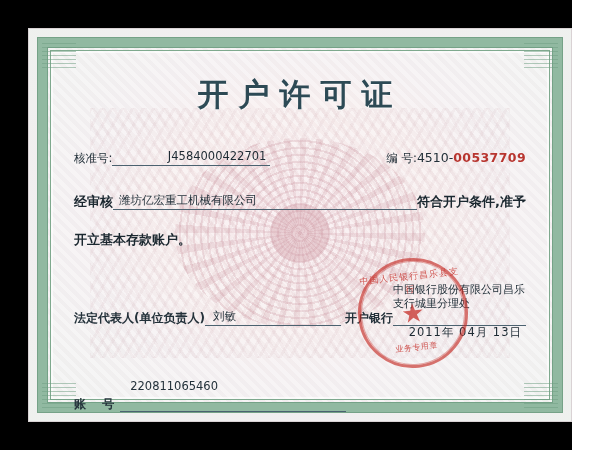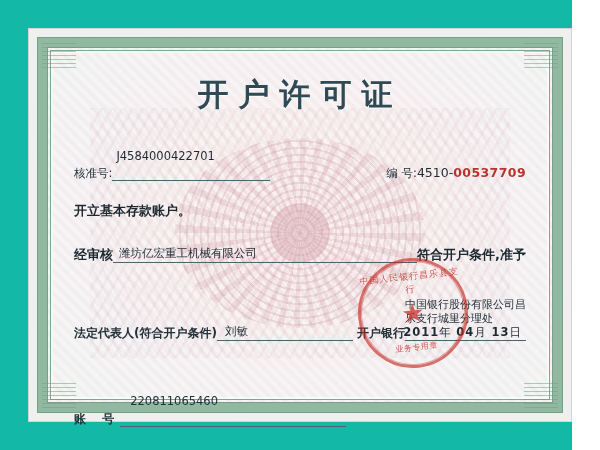--- a/index.html
+++ b/index.html
@@ -11,21 +11,21 @@
     height: 450px;
     background: #ffffff;
     font-family: "DejaVu Sans", sans-serif;
     overflow: hidden;
   }
 
   #cert-wrap {
     position: relative;
     width: 572px;
     height: 450px;
-    background: #14b8a6;
+    background: #000000;
   }
 
   
   .paper {
     position: absolute;
     left: 28px;
     top: 28px;
     width: 544px;
     height: 394px;
     background:
@@ -137,25 +137,26 @@
     white-space: nowrap;
     font-family: "DejaVu Sans", sans-serif;
     font-size: 11.5px;
     color: #223039;
   }
 
   .fill {
     border-bottom: 1px solid #4b6270;
     flex: 1;
     min-width: 30px;
-    padding: 0 4px 16px 4px;
+    padding: 0 4px 1px 4px;
     font-size: 11.5px;
     color: #1d2a33;
     white-space: nowrap;
     overflow: hidden;
+    text-align: right;
   }
 
   .group { display: flex; align-items: flex-end; }
 
   .approval-no { width: 225px; }
   .approval-no .fill { width: 150px; flex: none; }
 
   .serial { color: #b8352f; font-weight: bold; letter-spacing: .4px; font-size: 12.5px; }
   .serial-label { font-size: 11.5px; color: #223039; }
   .serial-prefix { font-size: 12.5px; color: #223039; }
@@ -202,21 +203,21 @@
   .issuer {
     position: absolute;
     right: 4px;
     bottom: 42px;
     text-align: left;
     font-size: 11.5px;
     color: #1d2a33;
   }
   .issuer .line1 { margin-bottom: 7px; }
   .date-line { letter-spacing: 1px; }
-  .date-num { display: inline-block; min-width: 14px; text-align: center; font-weight: bold; }
+  .date-num { display: inline-block; min-width: 14px; text-align: center; }
 
   
   .seal {
     position: absolute;
     left: 330px;
     top: 230px;
     width: 104px;
     height: 104px;
     border-radius: 50%;
     border: 3px solid rgba(196,40,34,0.75);
@@ -278,33 +279,33 @@
           <span class="label">核准号:</span>
           <span class="fill">J4584000422701</span>
         </div>
         <div class="group">
           <span class="serial-label">编 号:</span>
           <span class="serial-prefix">4510-</span>
           <span class="serial">00537709</span>
         </div>
       </div>
 
-      <div class="row row2">
-        <span class="seg-label">开立基本存款账户。</span>
-      </div>
-
       <div class="row body-row">
         <span class="seg-label">经审核</span>
         <span class="line-val">潍坊亿宏重工机械有限公司</span>
         <span class="line-blank"></span>
         <span class="seg-label">符合开户条件,准予</span>
       </div>
 
+      <div class="row row2">
+        <span class="seg-label">开立基本存款账户。</span>
+      </div>
+
       <div class="row row3">
-        <span class="rep-label">法定代表人(符合开户条件)</span>
+        <span class="rep-label">法定代表人(单位负责人)</span>
         <span class="rep-val">刘敏</span>
         <span class="bank-label">开户银行</span>
         <span class="bank-val">中国银行股份有限公司昌乐支行城里分理处</span>
       </div>
 
       <div class="row row4">
         <span class="acct-label">账 号</span>
         <span class="acct-val">220811065460</span>
       </div>
 

